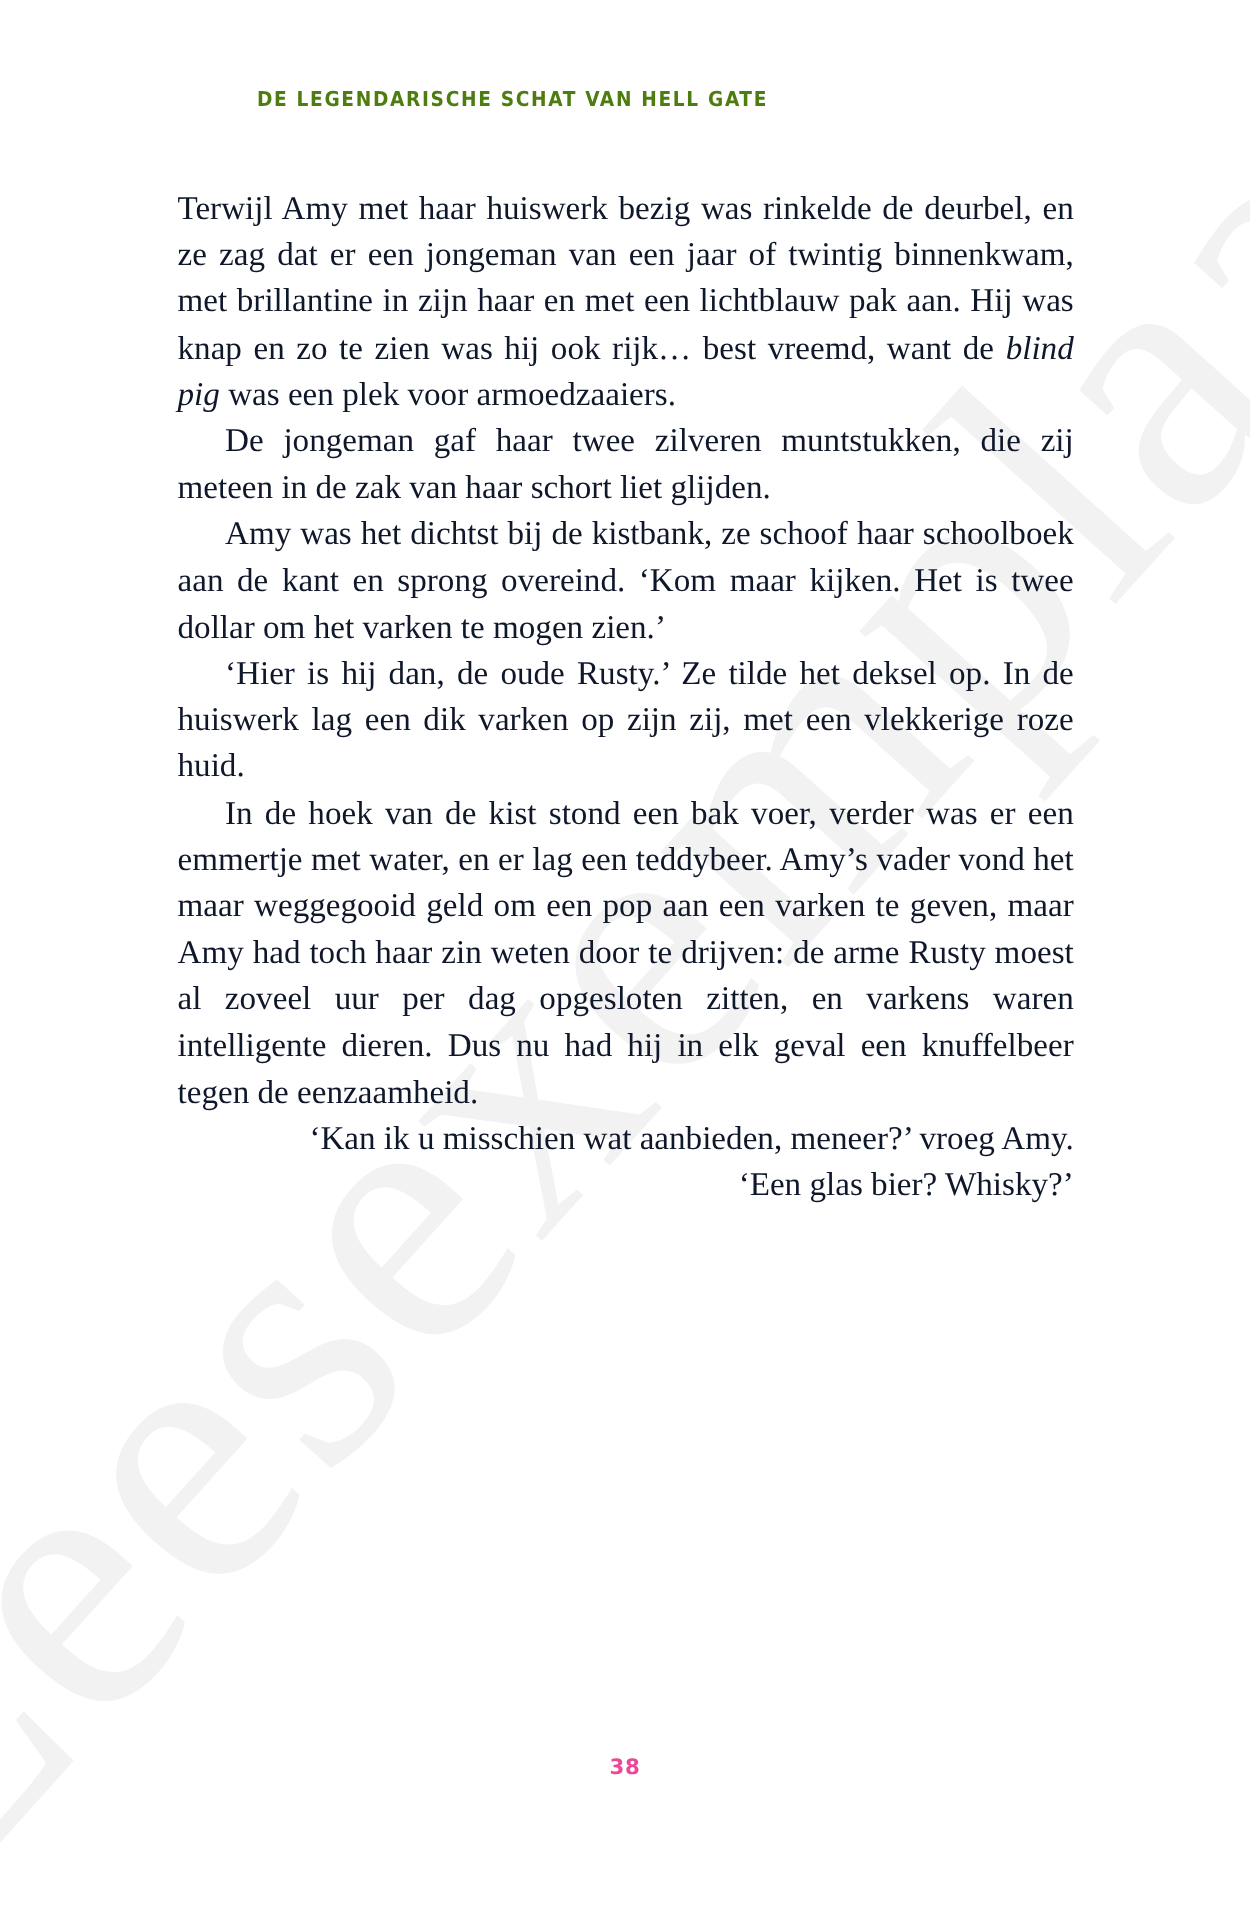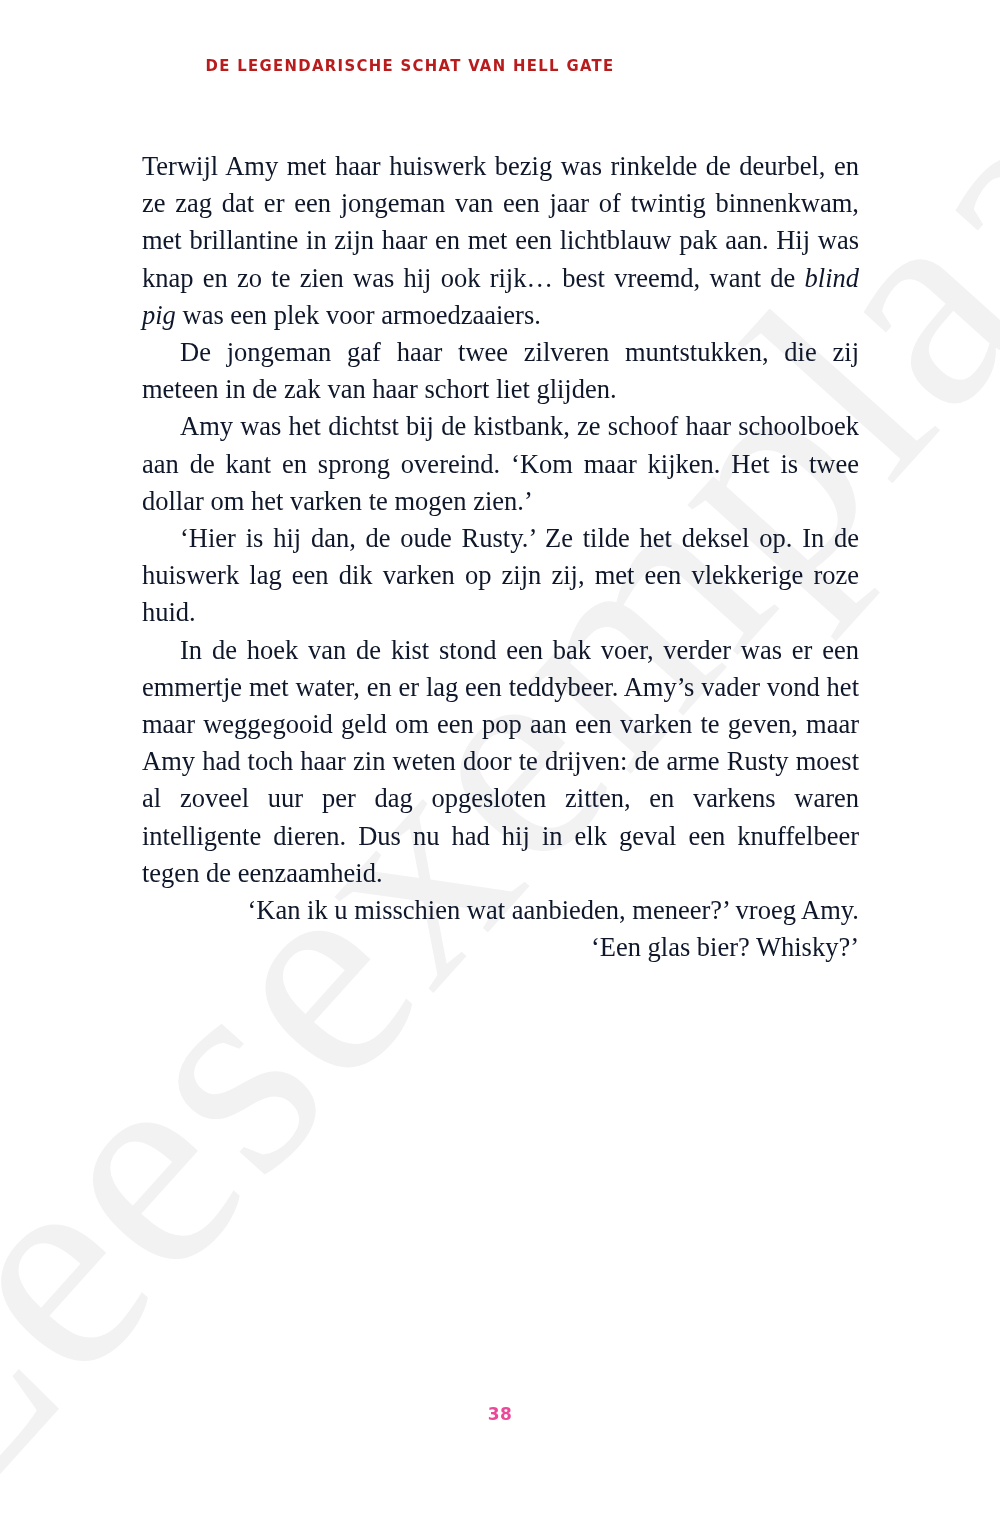--- a/index.html
+++ b/index.html
@@ -43,29 +43,29 @@
   
   .content {
     position: relative;
     z-index: 1;
     width: 1000px;
     height: 1536px;
   }
 
   .running-head {
     position: absolute;
-    top: 56px;
+    top: 70px;
     left: 0;
     width: 820px;
     text-align: center;
     font-family: "DejaVu Sans", "Liberation Sans", sans-serif;
     font-weight: 700;
     font-size: 16.5px;
     letter-spacing: 1.35px;
-    color: #b91c1c;
+    color: #4d7c0f;
     text-transform: uppercase;
     font-stretch: condensed;
   }
 
   .textblock {
     position: absolute;
     top: 148px;
     left: 142px;
     width: 717px;
     font-family: "Liberation Serif", "DejaVu Serif", serif;

